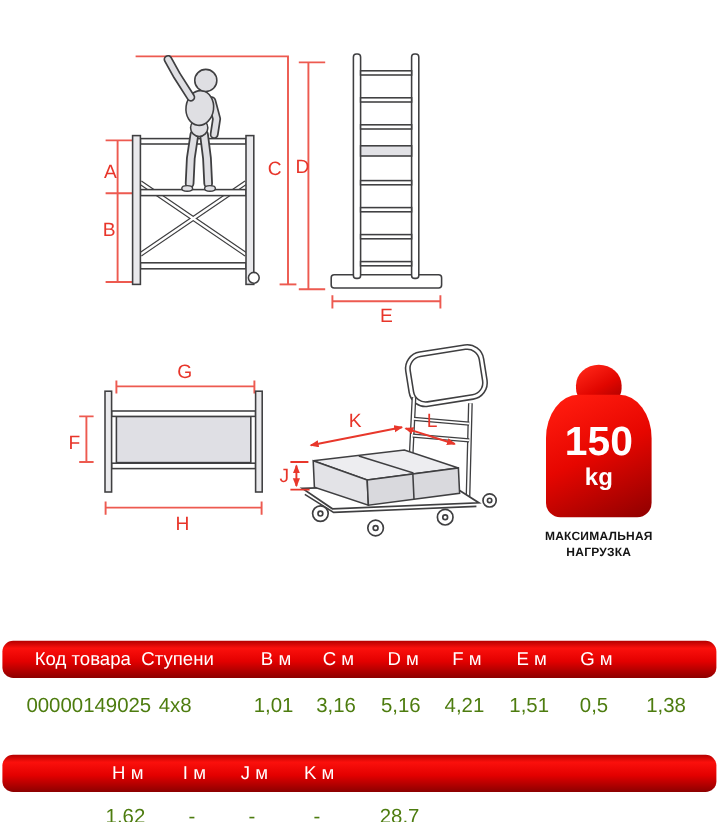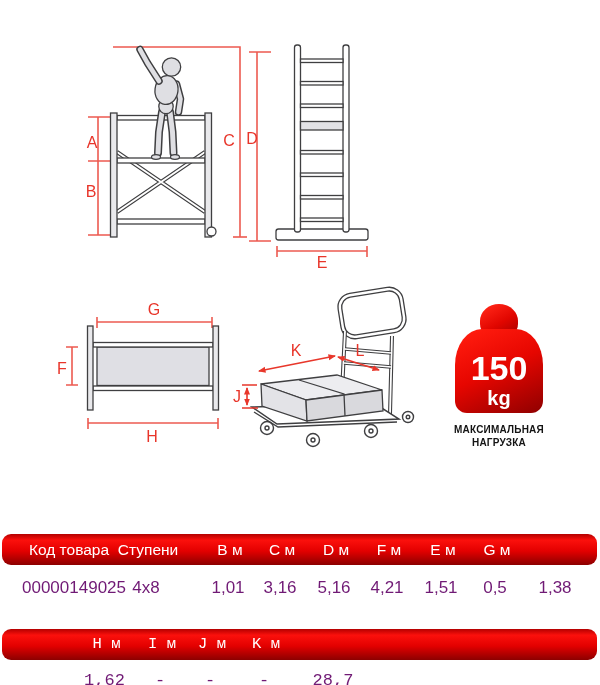--- a/index.html
+++ b/index.html
@@ -4,40 +4,40 @@
 <style>
   html,body{margin:0;padding:0;background:#fff;}
   .page{position:relative;width:600px;height:685px;background:#fff;overflow:hidden;
         font-family:"Liberation Sans",sans-serif;}
   svg text{font-family:"Liberation Sans",sans-serif;}
 
   
   .weight{position:absolute;left:444px;top:304px;width:110px;text-align:center;}
   .weight .knob{width:38px;height:34px;margin:0 auto -9px;border-radius:50% 50% 42% 42%;
         background:linear-gradient(150deg,#ff2517 10%,#e10600 55%,#a00000 100%);}
-  .weight .body{position:relative;width:88px;height:84px;margin:0 auto;
+  .weight .body{position:relative;width:88px;height:102px;margin:0 auto;
         border-radius:27px 27px 12px 12px / 36px 36px 12px 12px;
         background:linear-gradient(155deg,#ff1b0e 8%,#e60600 48%,#8f0000 100%);
         color:#fff;}
   .weight .value{padding-top:22px;font-size:34px;font-weight:bold;line-height:1;}
   .weight .unit{font-size:20px;font-weight:bold;line-height:1.1;margin-top:2px;}
   .weight .caption{margin-top:10px;font-size:10px;font-weight:bold;color:#141414;
         line-height:1.3;letter-spacing:.2px;}
 
   
   .spec{position:absolute;left:0;width:600px;}
   .bar{position:relative;margin:16px 3px 0 2px;height:31px;border-radius:9px;
        background:linear-gradient(180deg,#b40000 0%,#fb100c 20%,#e30000 55%,#8c0000 100%);
        color:#fff;font-size:15.5px;line-height:31px;}
-  .vals{color:#701a75;font-size:17px;}
+  .vals{color:#4d7c0f;font-size:17px;}
   .grid1{display:grid;grid-template-columns:112px 68px 72px 56px 52px 54px 54px 54px 1fr;}
   .grid1 > :nth-child(1){padding-left:22px;}
   .grid1 > :nth-child(3){padding-left:24px;}
   .grid1 > :nth-child(9){padding-right:12px;}
-  .grid2{display:grid;grid-template-columns:137px 46px 54px 54px 84px 1fr;font-family:Liberation Mono, monospace;}
+  .grid2{display:grid;grid-template-columns:137px 46px 54px 54px 84px 1fr;}
   .grid2 > :nth-child(1){padding-left:72px;}
   .cell{text-align:center;white-space:nowrap;}
   .t1 .vals{line-height:46px;}
   .t2 .vals{line-height:42px;}
 </style>
 </head>
 <body>
 
 <div class="page">
 

